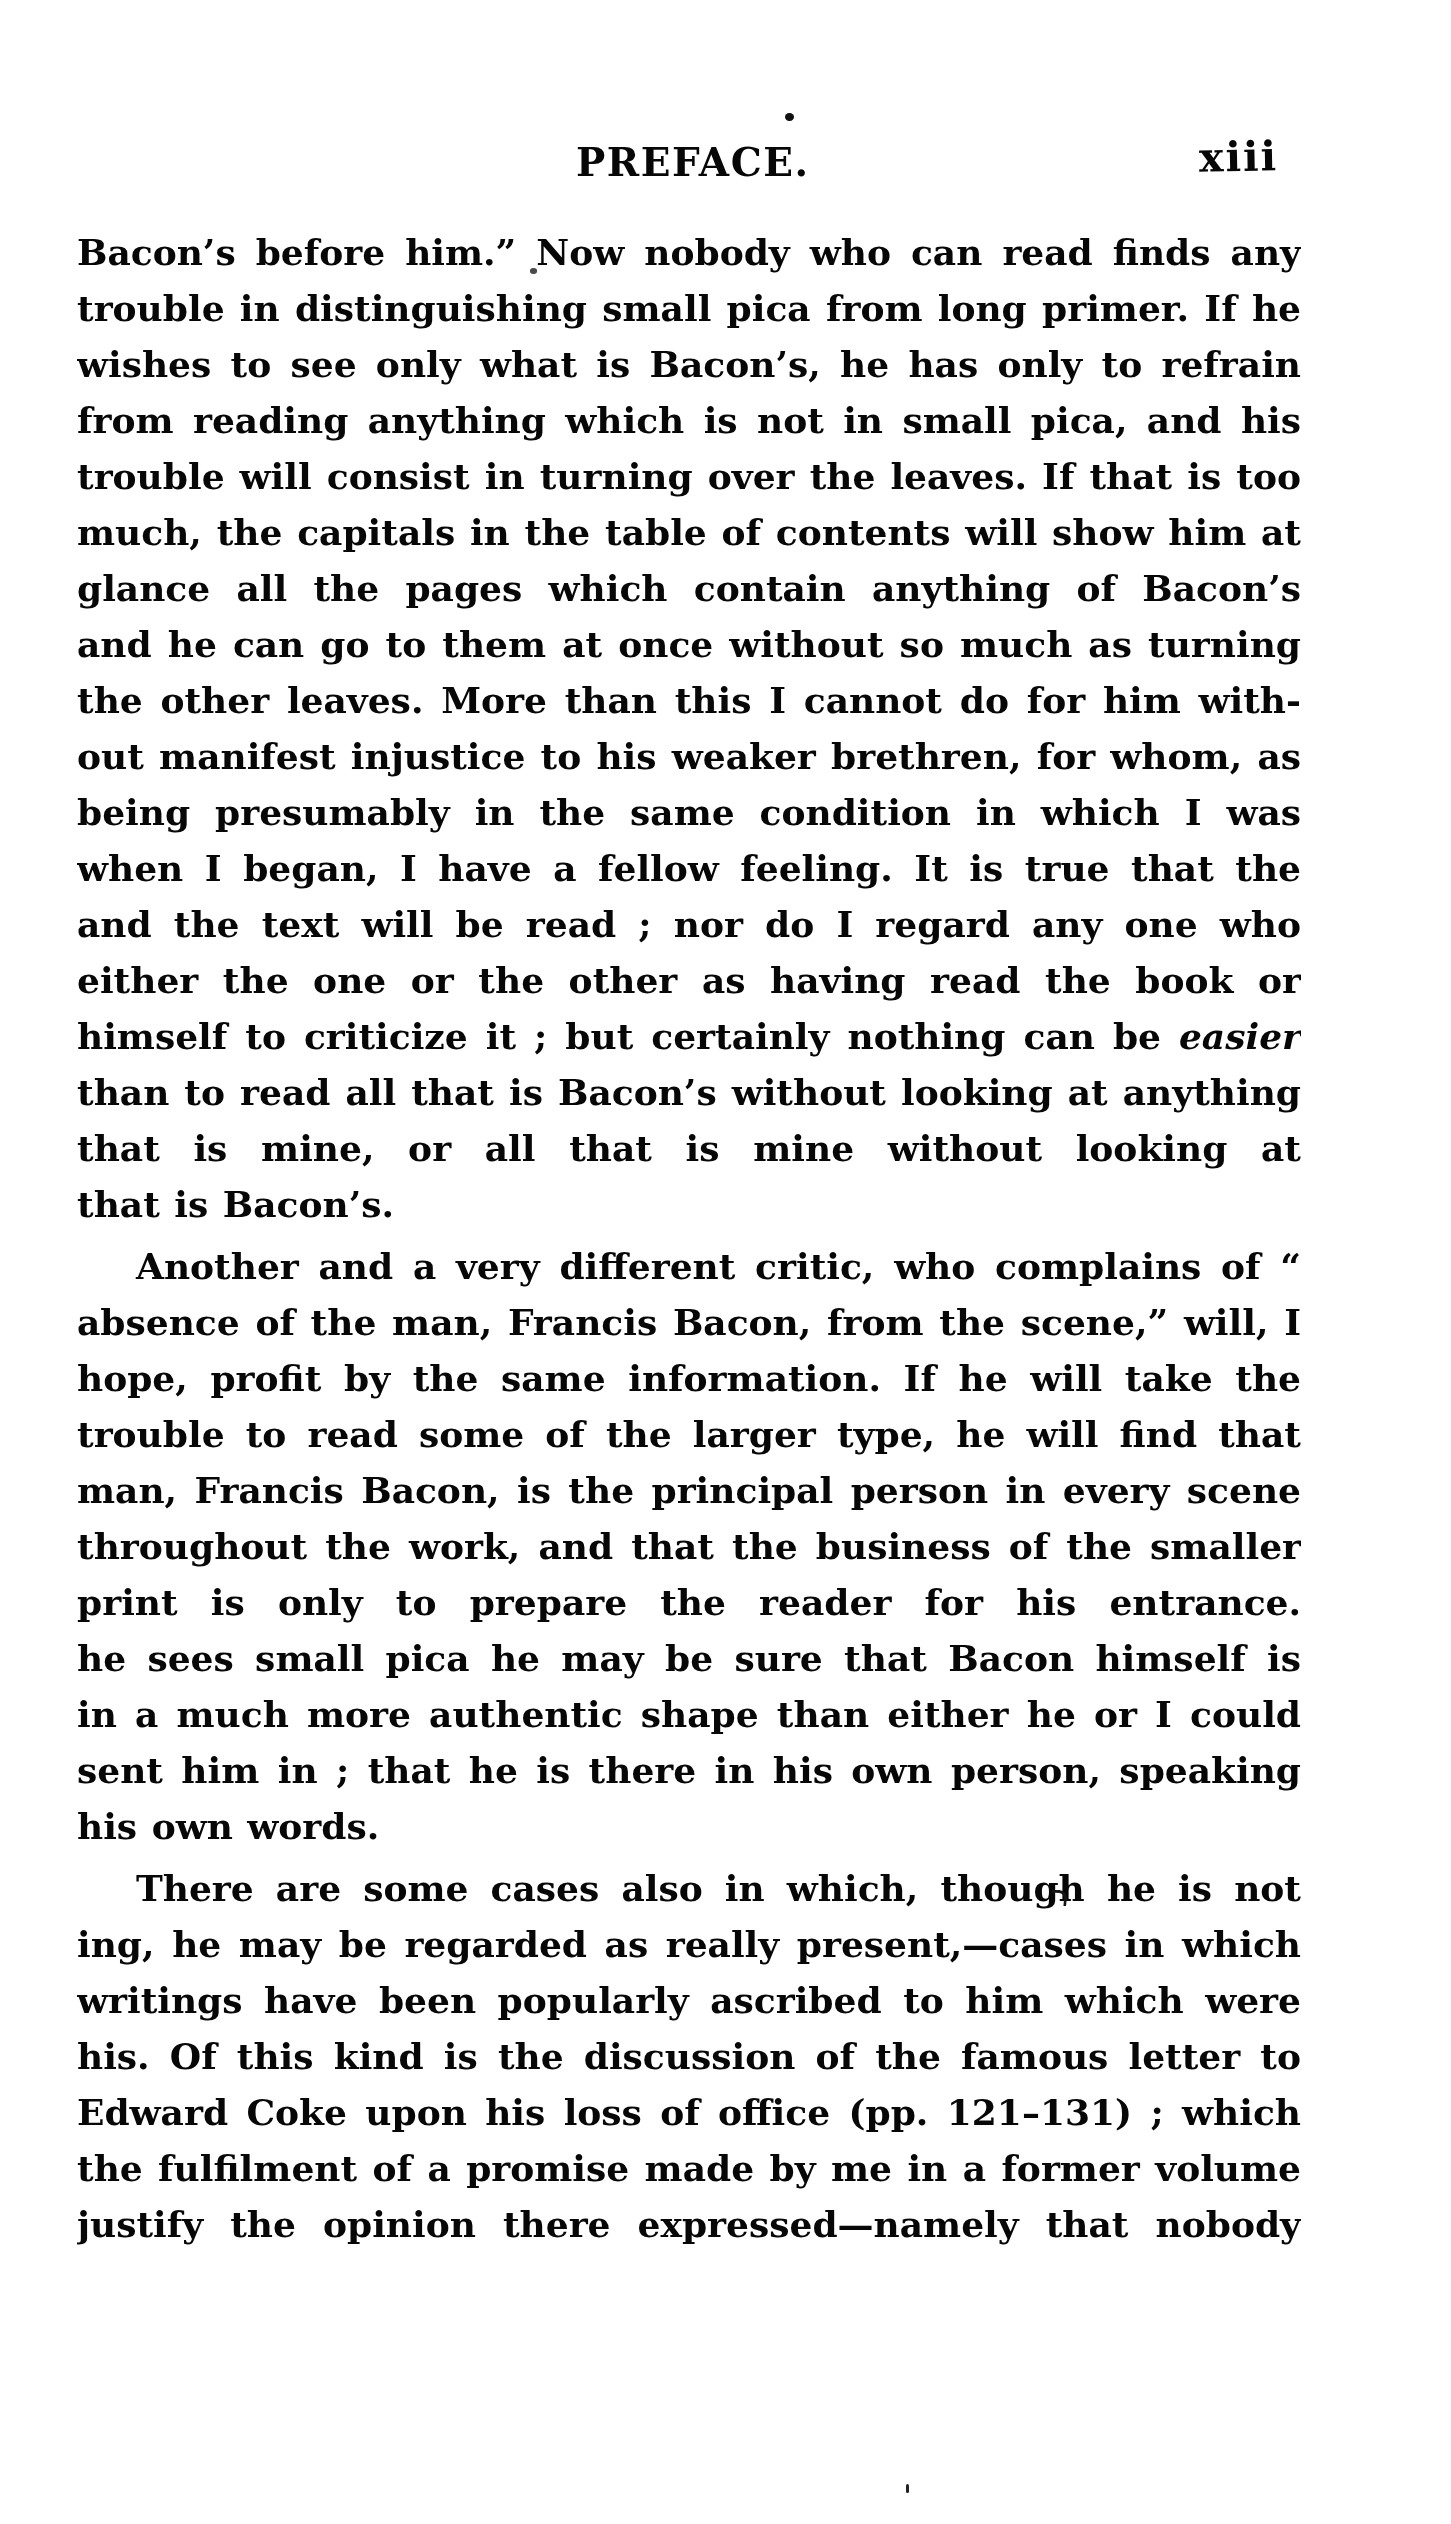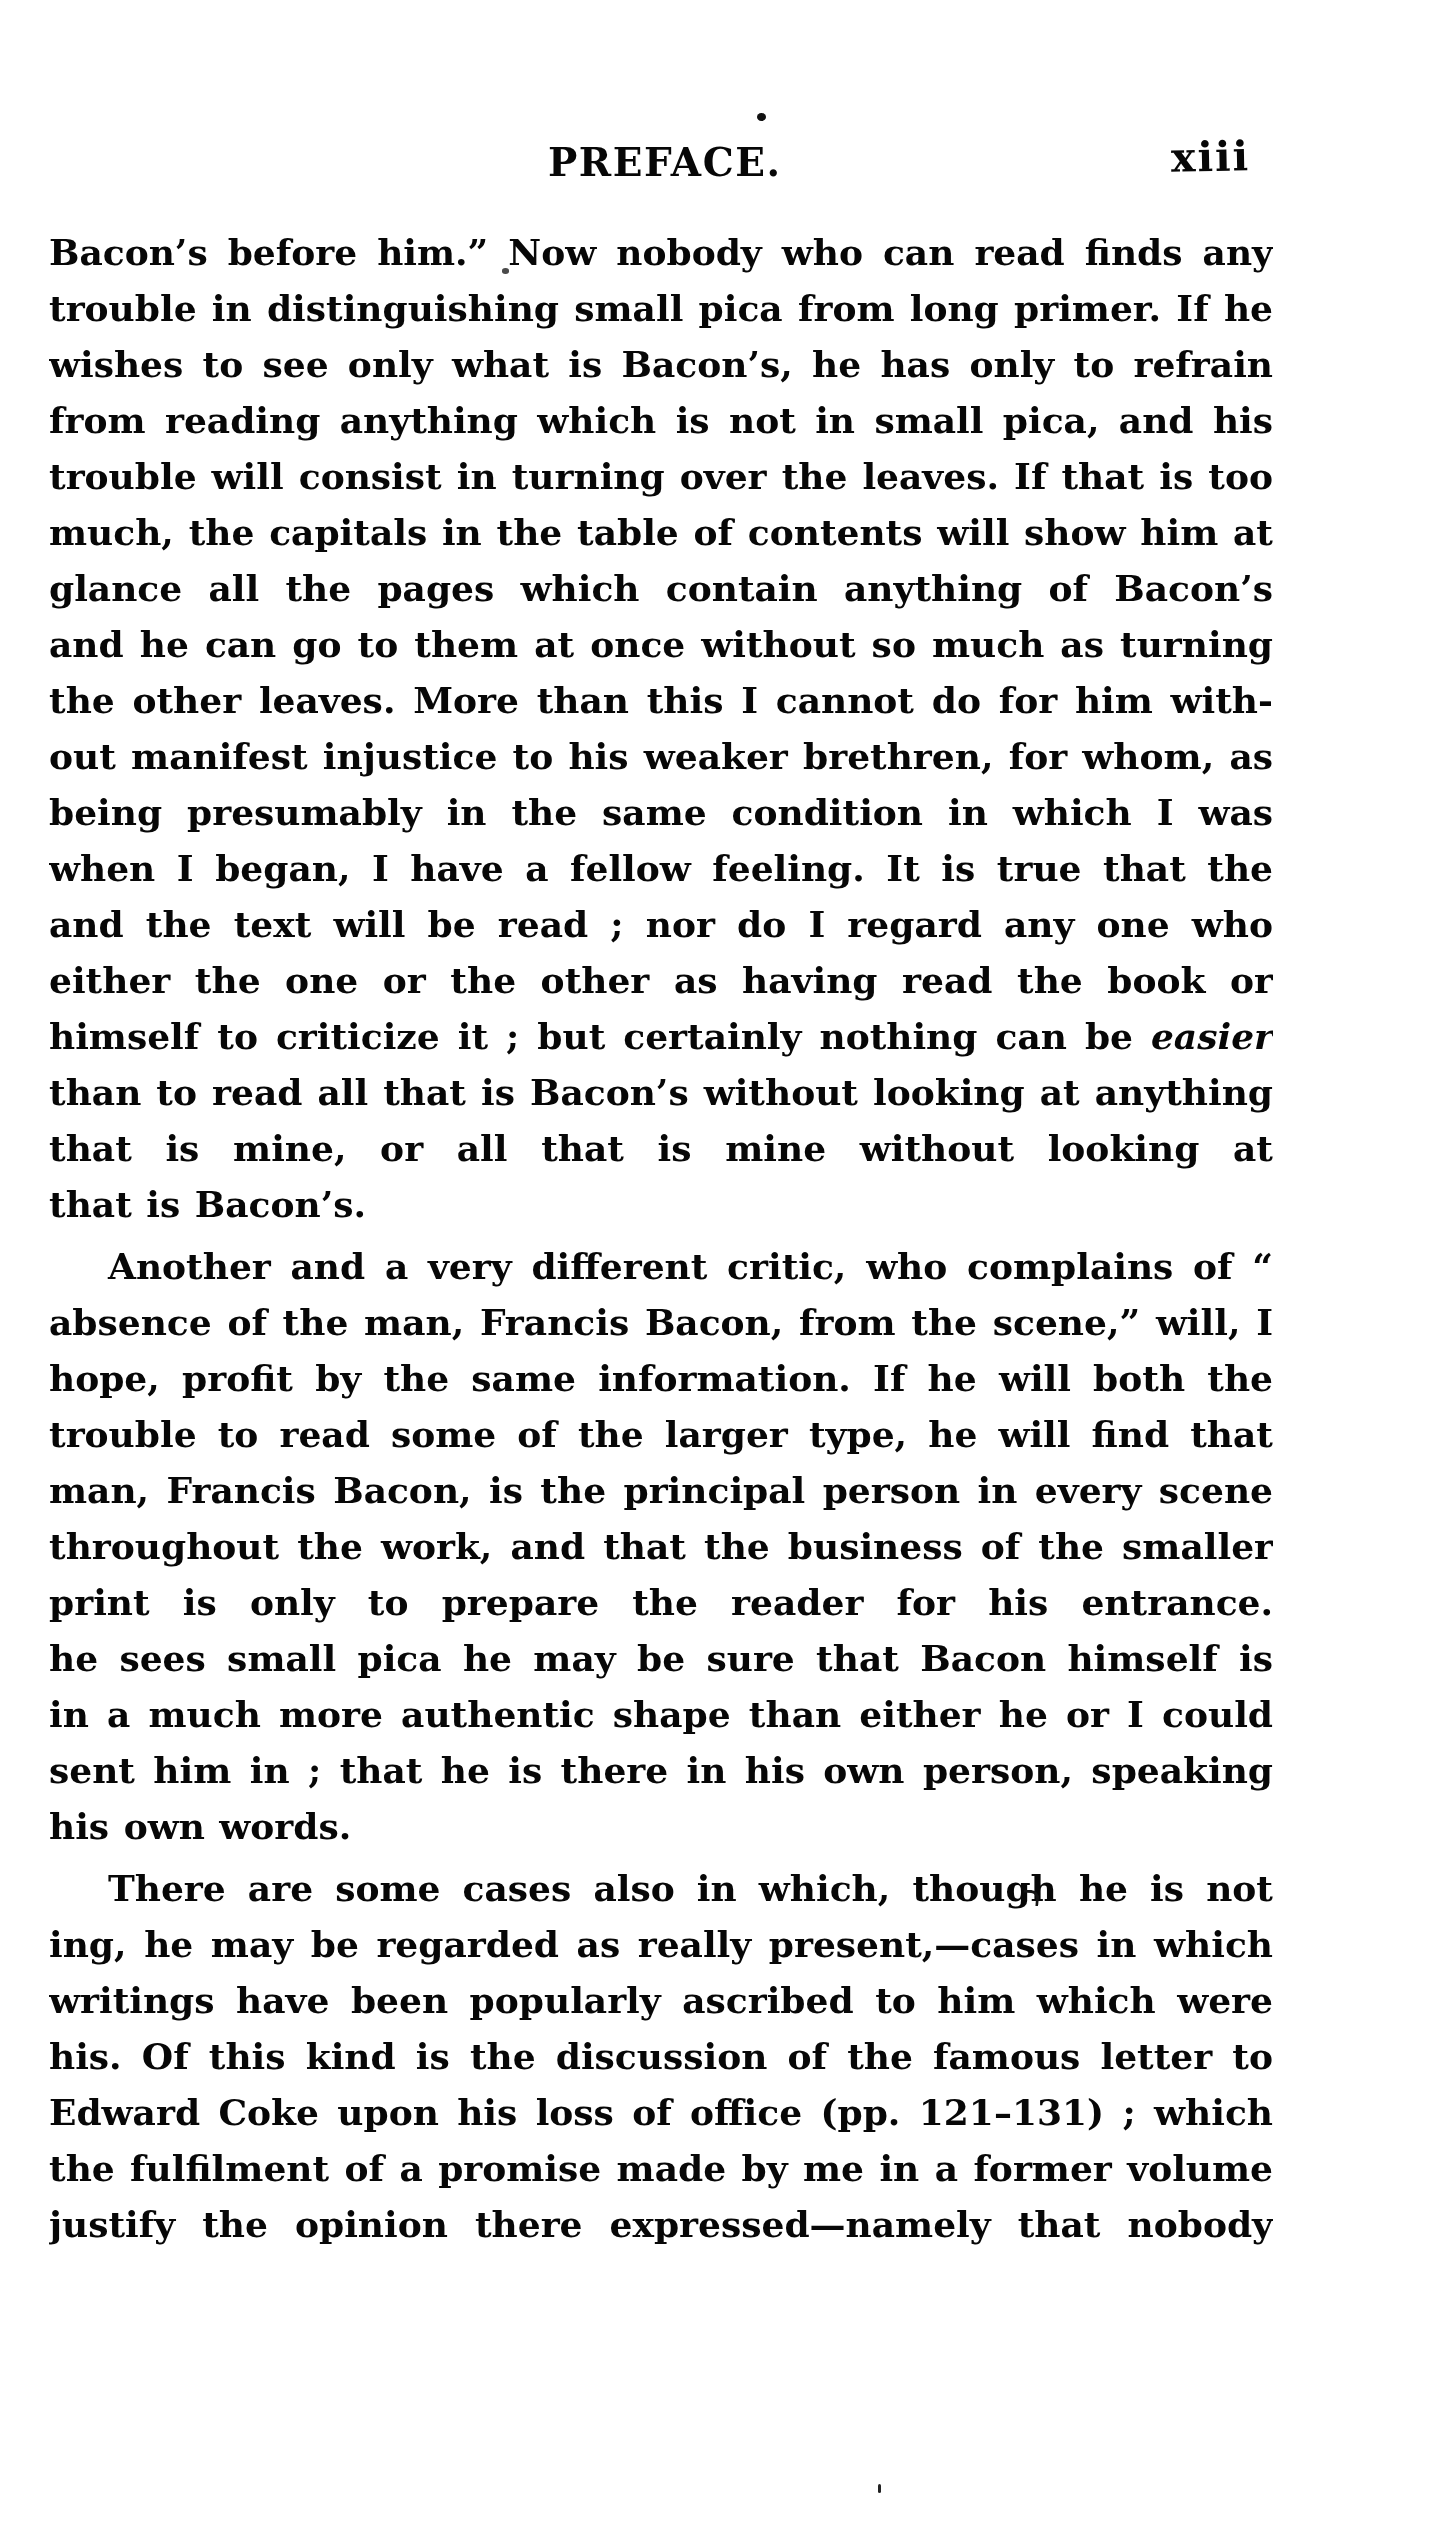--- a/index.html
+++ b/index.html
@@ -9,20 +9,21 @@
     background: #ffffff;
   }
   .page {
     position: relative;
     width: 1392px;
     height: 2525px;
     background: #ffffff;
     font-family: "DejaVu Serif", serif;
     color: #070707;
     overflow: hidden;
+    margin-left: 28px;
   }
   .page-title {
     position: absolute;
     left: 548px;
     top: 142px;
     font-size: 39px;
     font-weight: bold;
     letter-spacing: 1.5px;
     line-height: 41px;
     white-space: nowrap;
@@ -114,21 +115,21 @@
       <div class="line">either the one or the other as having read the book or qualified</div>
       <div class="line"><span>himself to criticize it ; but certainly nothing can be </span><span class="italic">easier</span></div>
       <div class="line">than to read all that is Bacon’s without looking at anything</div>
       <div class="line">that is mine, or all that is mine without looking at anything</div>
       <div class="line last">that is Bacon’s.</div>
     </div>
 
     <div class="paragraph">
       <div class="line indent">Another and a very different critic, who complains of “ the</div>
       <div class="line">absence of the man, Francis Bacon, from the scene,” will, I</div>
-      <div class="line">hope, profit by the same information.  If he will both the</div>
+      <div class="line">hope, profit by the same information.  If he will take the</div>
       <div class="line">trouble to read some of the larger type, he will find that the</div>
       <div class="line">man, Francis Bacon, is the principal person in every scene</div>
       <div class="line">throughout the work, and that the business of the smaller</div>
       <div class="line">print is only to prepare the reader for his entrance.  Wherever</div>
       <div class="line">he sees small pica he may be sure that Bacon himself is there,</div>
       <div class="line">in a much more authentic shape than either he or I could pre-</div>
       <div class="line">sent him in ; that he is there in his own person, speaking in</div>
       <div class="line last">his own words.</div>
     </div>
 

